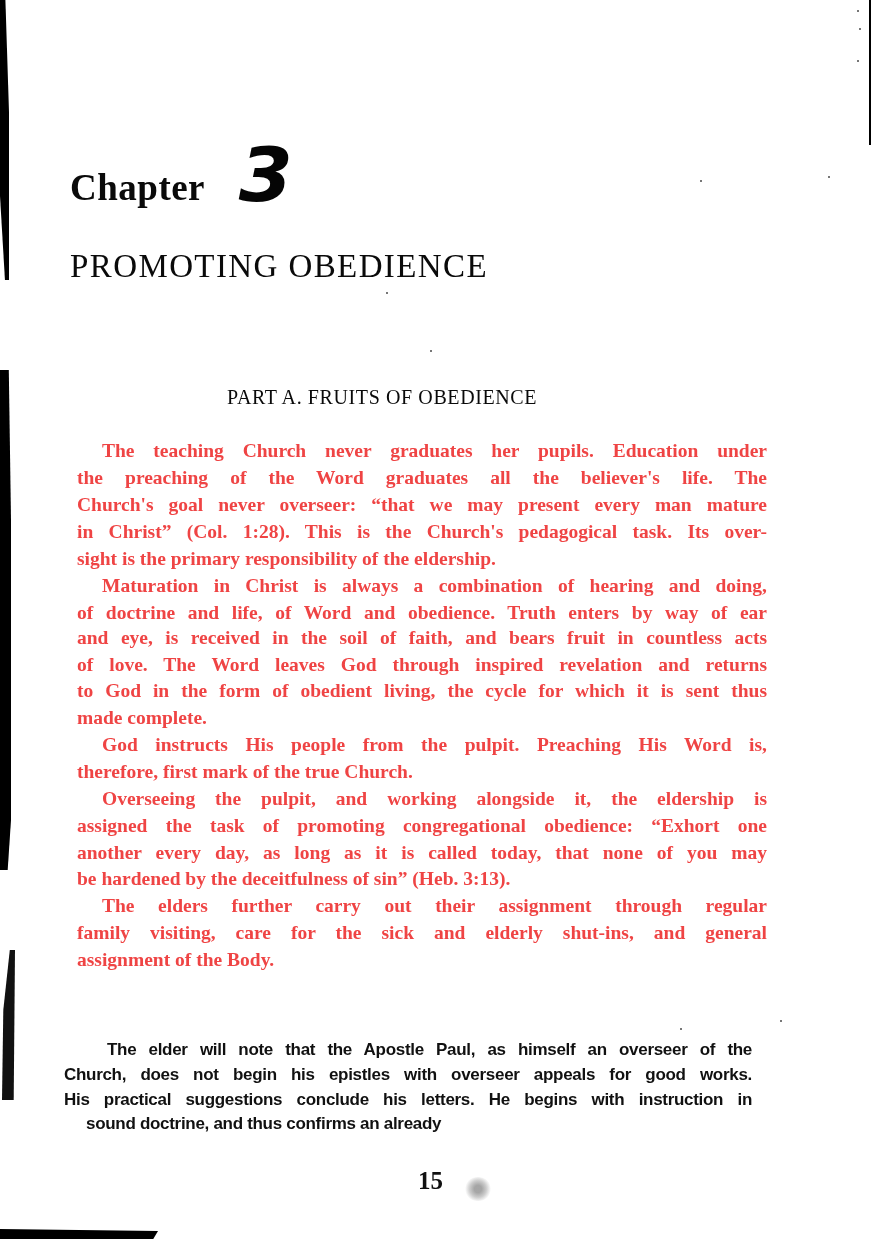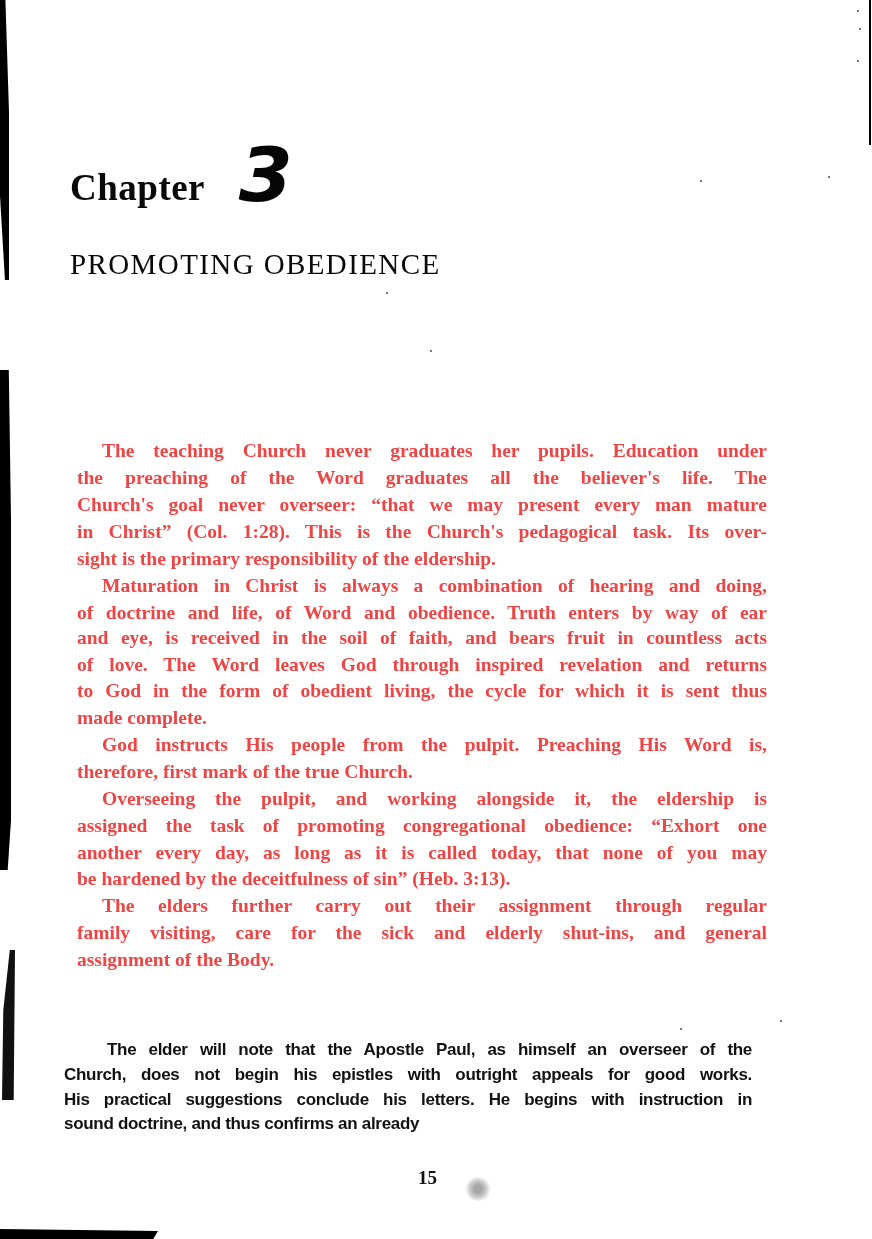--- a/index.html
+++ b/index.html
@@ -79,21 +79,21 @@
       font-weight: bold;
       font-style: italic;
       font-size: 74px;
       color: #050505;
       transform: scaleX(1.05);
     }
     .chapter-title {
       position: absolute;
       left: 70px; top: 248px;
       font-family: "Liberation Serif", "DejaVu Serif", serif;
-      font-size: 29px;
+      font-size: 33px;
       letter-spacing: 1.4px;
       color: #0a0a0a;
     }
     .part-heading {
       position: absolute;
       left: 227px; top: 386px;
       font-family: "Liberation Serif", "DejaVu Serif", serif;
       font-size: 20px;
       letter-spacing: 0.6px;
       color: #0a0a0a;
@@ -140,27 +140,28 @@
       text-align-last: justify;
       color: #111111;
       letter-spacing: -0.3px;
     }
     .sans-line.indent {
       left: 107px;
       width: 645px;
     }
     .sans-line.last {
       text-align-last: left;
+      margin-left: 22px;
     }
     .page-number {
       position: absolute;
       left: 418px; top: 1167px;
       font-family: "Liberation Serif", "DejaVu Serif", serif;
       font-weight: bold;
-      font-size: 19px;
+      font-size: 25px;
       color: #111111;
     }
     .stamp-mark {
       position: absolute;
       left: 464px; top: 1177px;
       width: 28px; height: 24px;
       border-radius: 50%;
       background: radial-gradient(circle, #888 20%, #bbb 45%, transparent 70%);
       opacity: 0.75;
     }
@@ -182,20 +183,21 @@
   <div class="speck" style="left:386px;top:292px"></div>
   <div class="speck" style="left:700px;top:180px"></div>
   <div class="speck" style="left:430px;top:350px"></div>
   <div class="speck" style="left:780px;top:1020px"></div>
   <div class="speck" style="left:680px;top:1028px"></div>
 
   <div class="chapter-label">Chapter</div>
   <div class="chapter-number">3</div>
   <div class="chapter-title">PROMOTING OBEDIENCE</div>
 
+  <div class="part-heading">PART A. FRUITS OF OBEDIENCE</div>
 
   <div>
     <div class="line indent" style="top:437px">The teaching Church never graduates her pupils. Education under</div>
     <div class="line" style="top:464px">the preaching of the Word graduates all the believer's life. The</div>
     <div class="line" style="top:491px">Church's goal never overseer: “that we may present every man mature</div>
     <div class="line" style="top:518px">in Christ” (Col. 1:28). This is the Church's pedagogical task. Its over-</div>
     <div class="line last" style="top:545px">sight is the primary responsibility of the eldership.</div>
   </div>
 
   <div>
@@ -221,21 +223,21 @@
 
   <div>
     <div class="line indent" style="top:892px">The elders further carry out their assignment through regular</div>
     <div class="line" style="top:919px">family visiting, care for the sick and elderly shut-ins, and general</div>
     <div class="line last" style="top:946px">assignment of the Body.</div>
   </div>
 
 
   <div>
     <div class="sans-line indent" style="top:1038px">The elder will note that the Apostle Paul, as himself an overseer of the</div>
-    <div class="sans-line" style="top:1063px">Church, does not begin his epistles with outright appeals for good works.</div>
+    <div class="sans-line" style="top:1063px">Church, does not begin his epistles with overseer appeals for good works.</div>
     <div class="sans-line" style="top:1088px">His practical suggestions conclude his letters. He begins with instruction in</div>
     <div class="sans-line last" style="top:1112px">sound doctrine, and thus confirms an already</div>
   </div>
 
   <div class="page-number">15</div>
   <div class="stamp-mark"></div>
 
 </div>
 
 </body></html>

